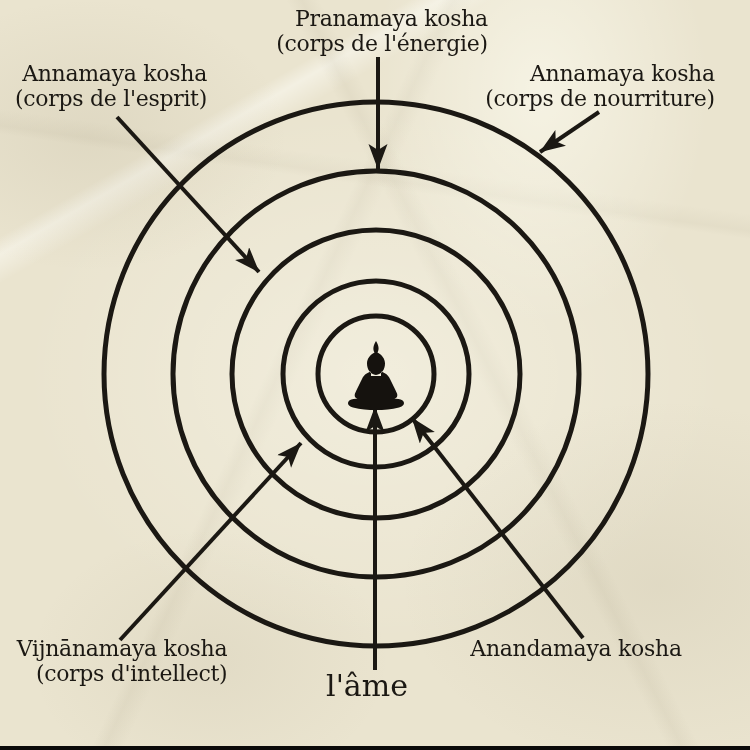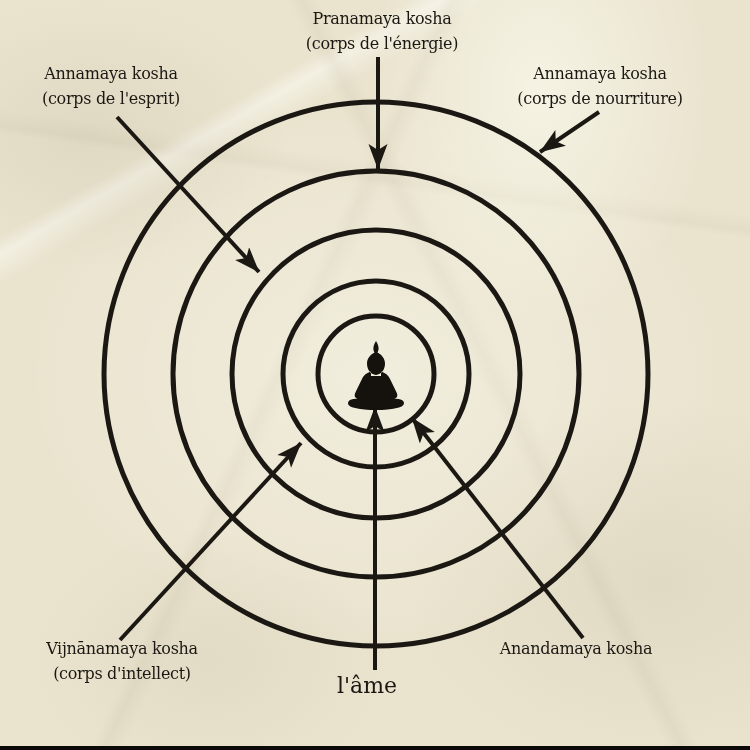--- a/index.html
+++ b/index.html
@@ -18,31 +18,31 @@
       linear-gradient(63deg, transparent 59%, rgba(110,100,70,0.06) 60.4%, transparent 62%),
       linear-gradient(150deg, transparent 20%, rgba(255,255,250,0.45) 21.5%, transparent 24%),
       linear-gradient(8deg, transparent 72%, rgba(110,100,70,0.05) 73%, transparent 75%);
     font-family:"DejaVu Serif","Liberation Serif",serif;
     color:#1b1813;
   }
   #diagram-svg{position:absolute;left:0;top:0;}
   .label{
     position:absolute;
     transform:translateX(-50%);
-    text-align:center;
-    font-size:16px;
+    text-align:right;
+    font-size:22px;
     line-height:25px;
     letter-spacing:-0.3px;
     white-space:nowrap;
   }
   .label .l1, .label .l2{display:block;}
   .soul-label{
     position:absolute;
     transform:translateX(-50%);
-    font-size:22px;
+    font-size:30px;
     line-height:32px;
     white-space:nowrap;
   }
   #bottom-bar{
     position:absolute;left:0;bottom:0;width:750px;height:4px;
     background:#0b0a09;
   }
 </style>
 </head>
 <body>

